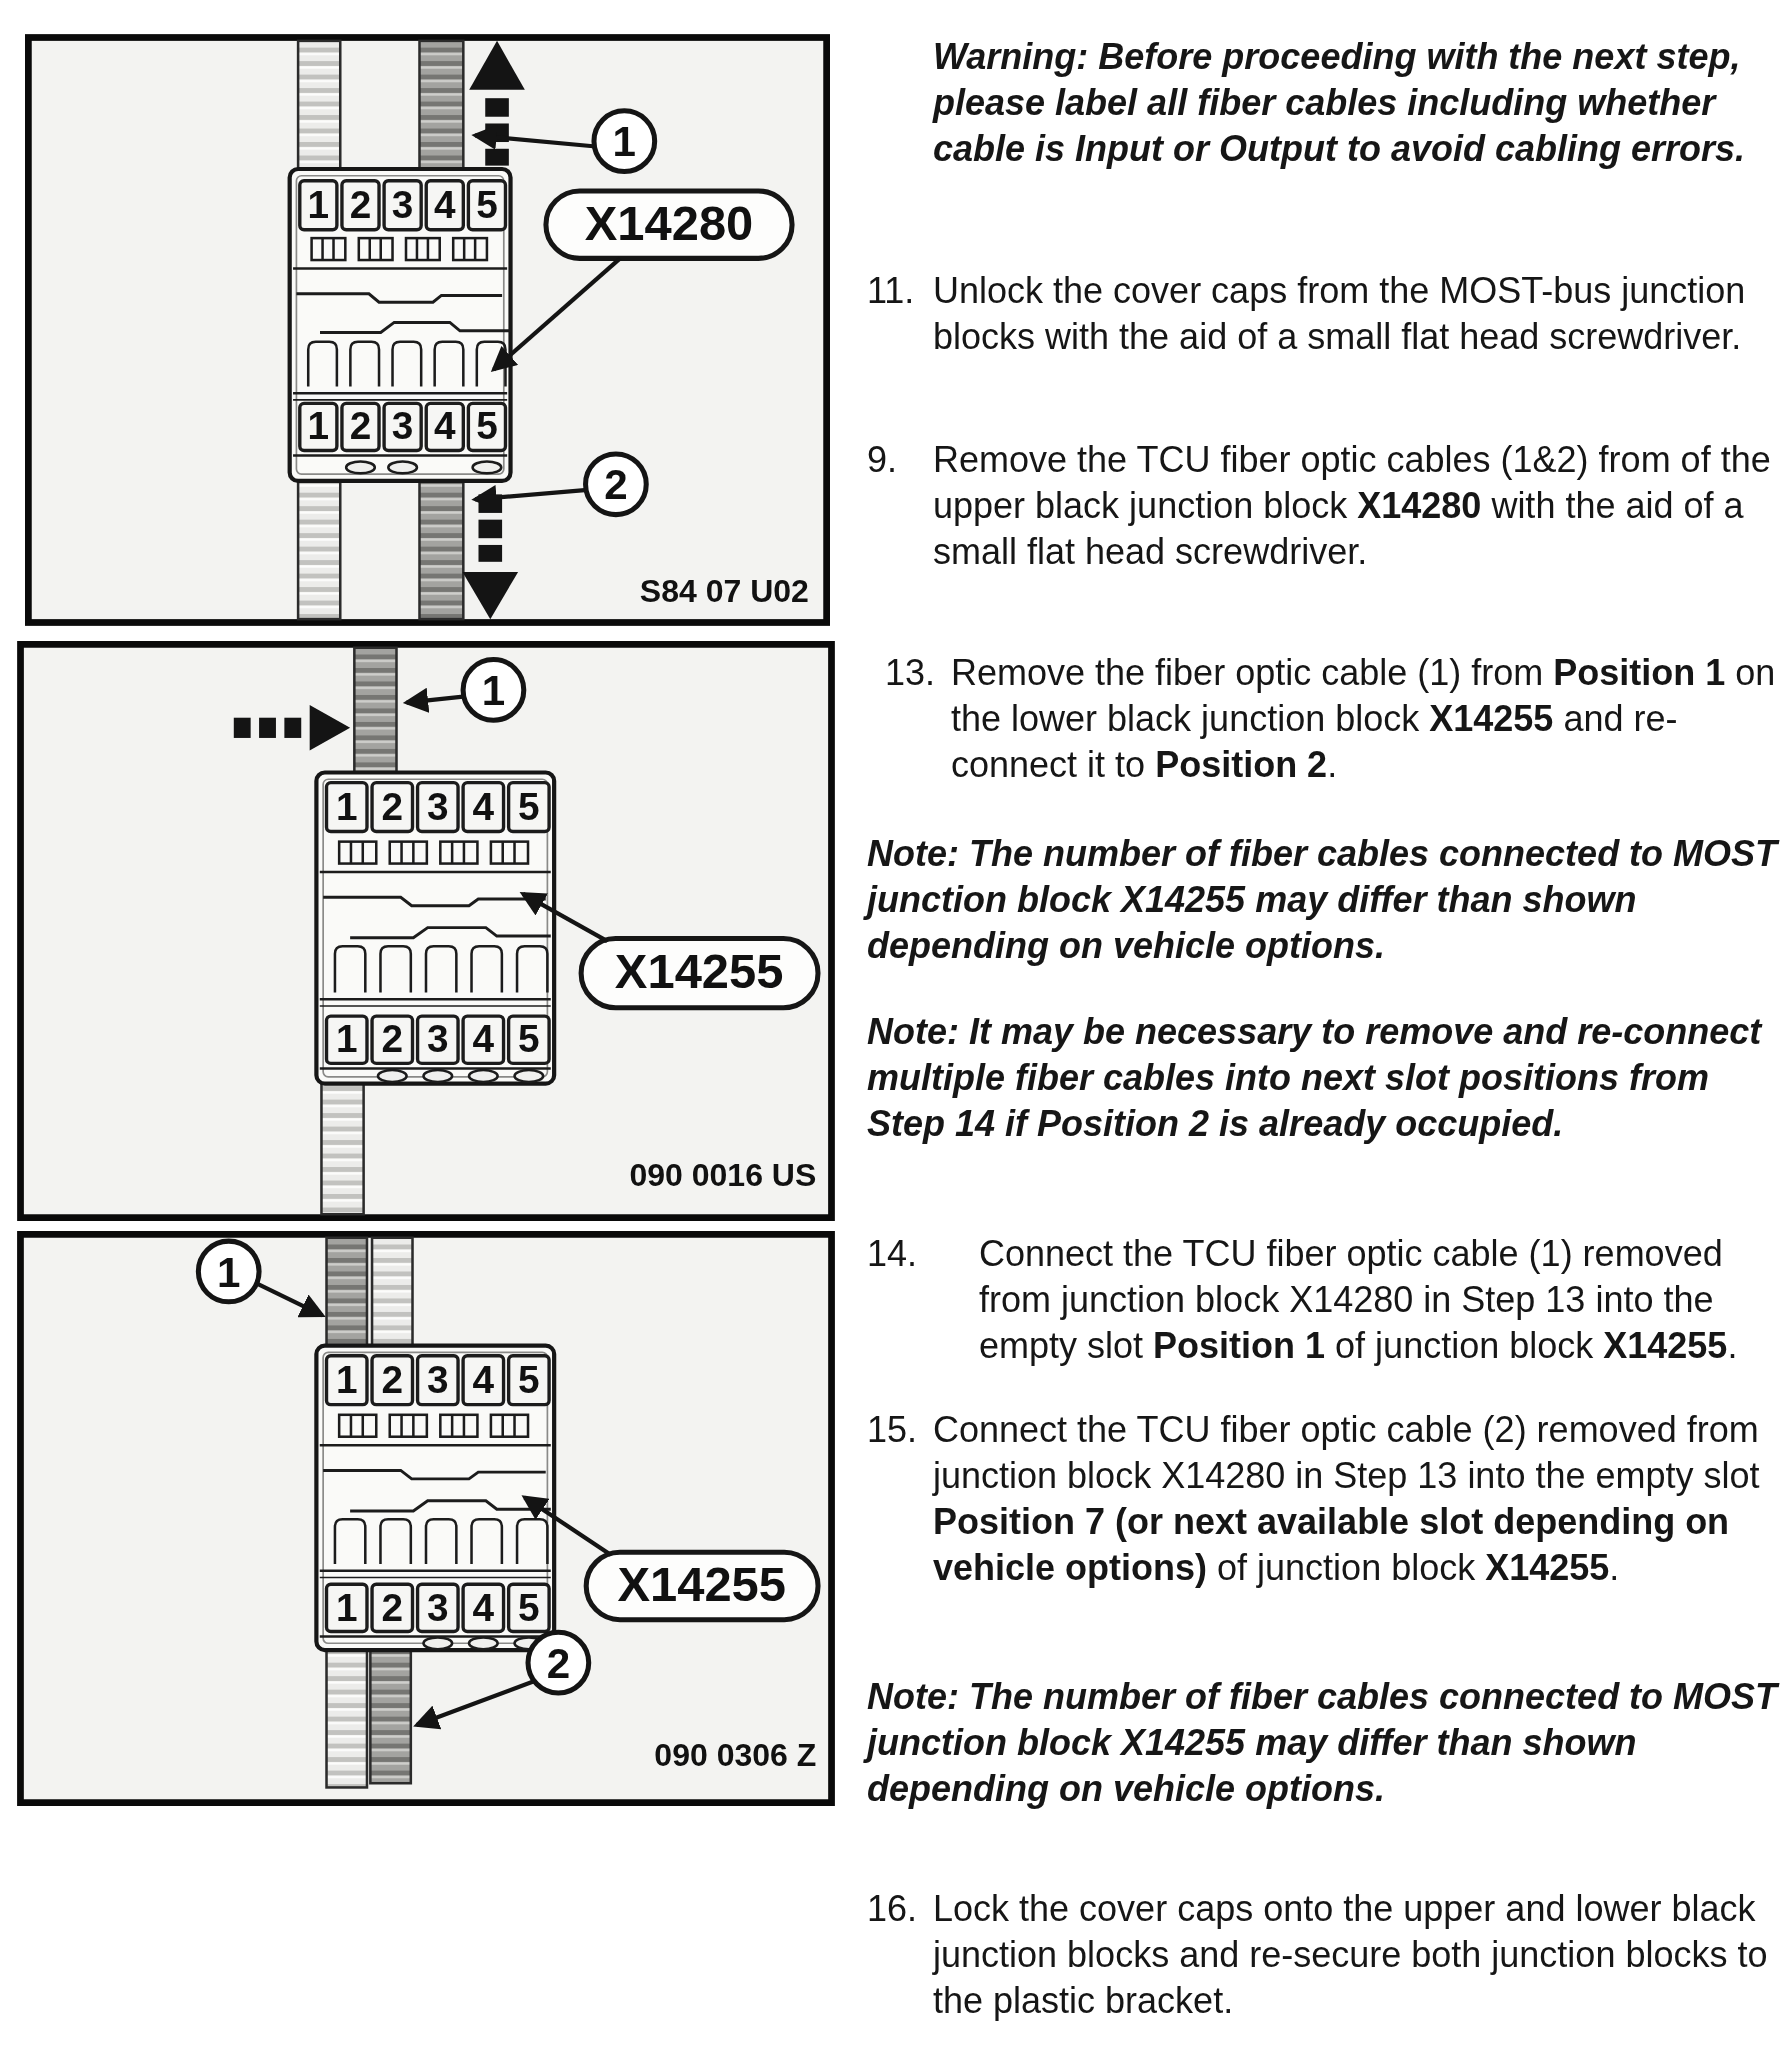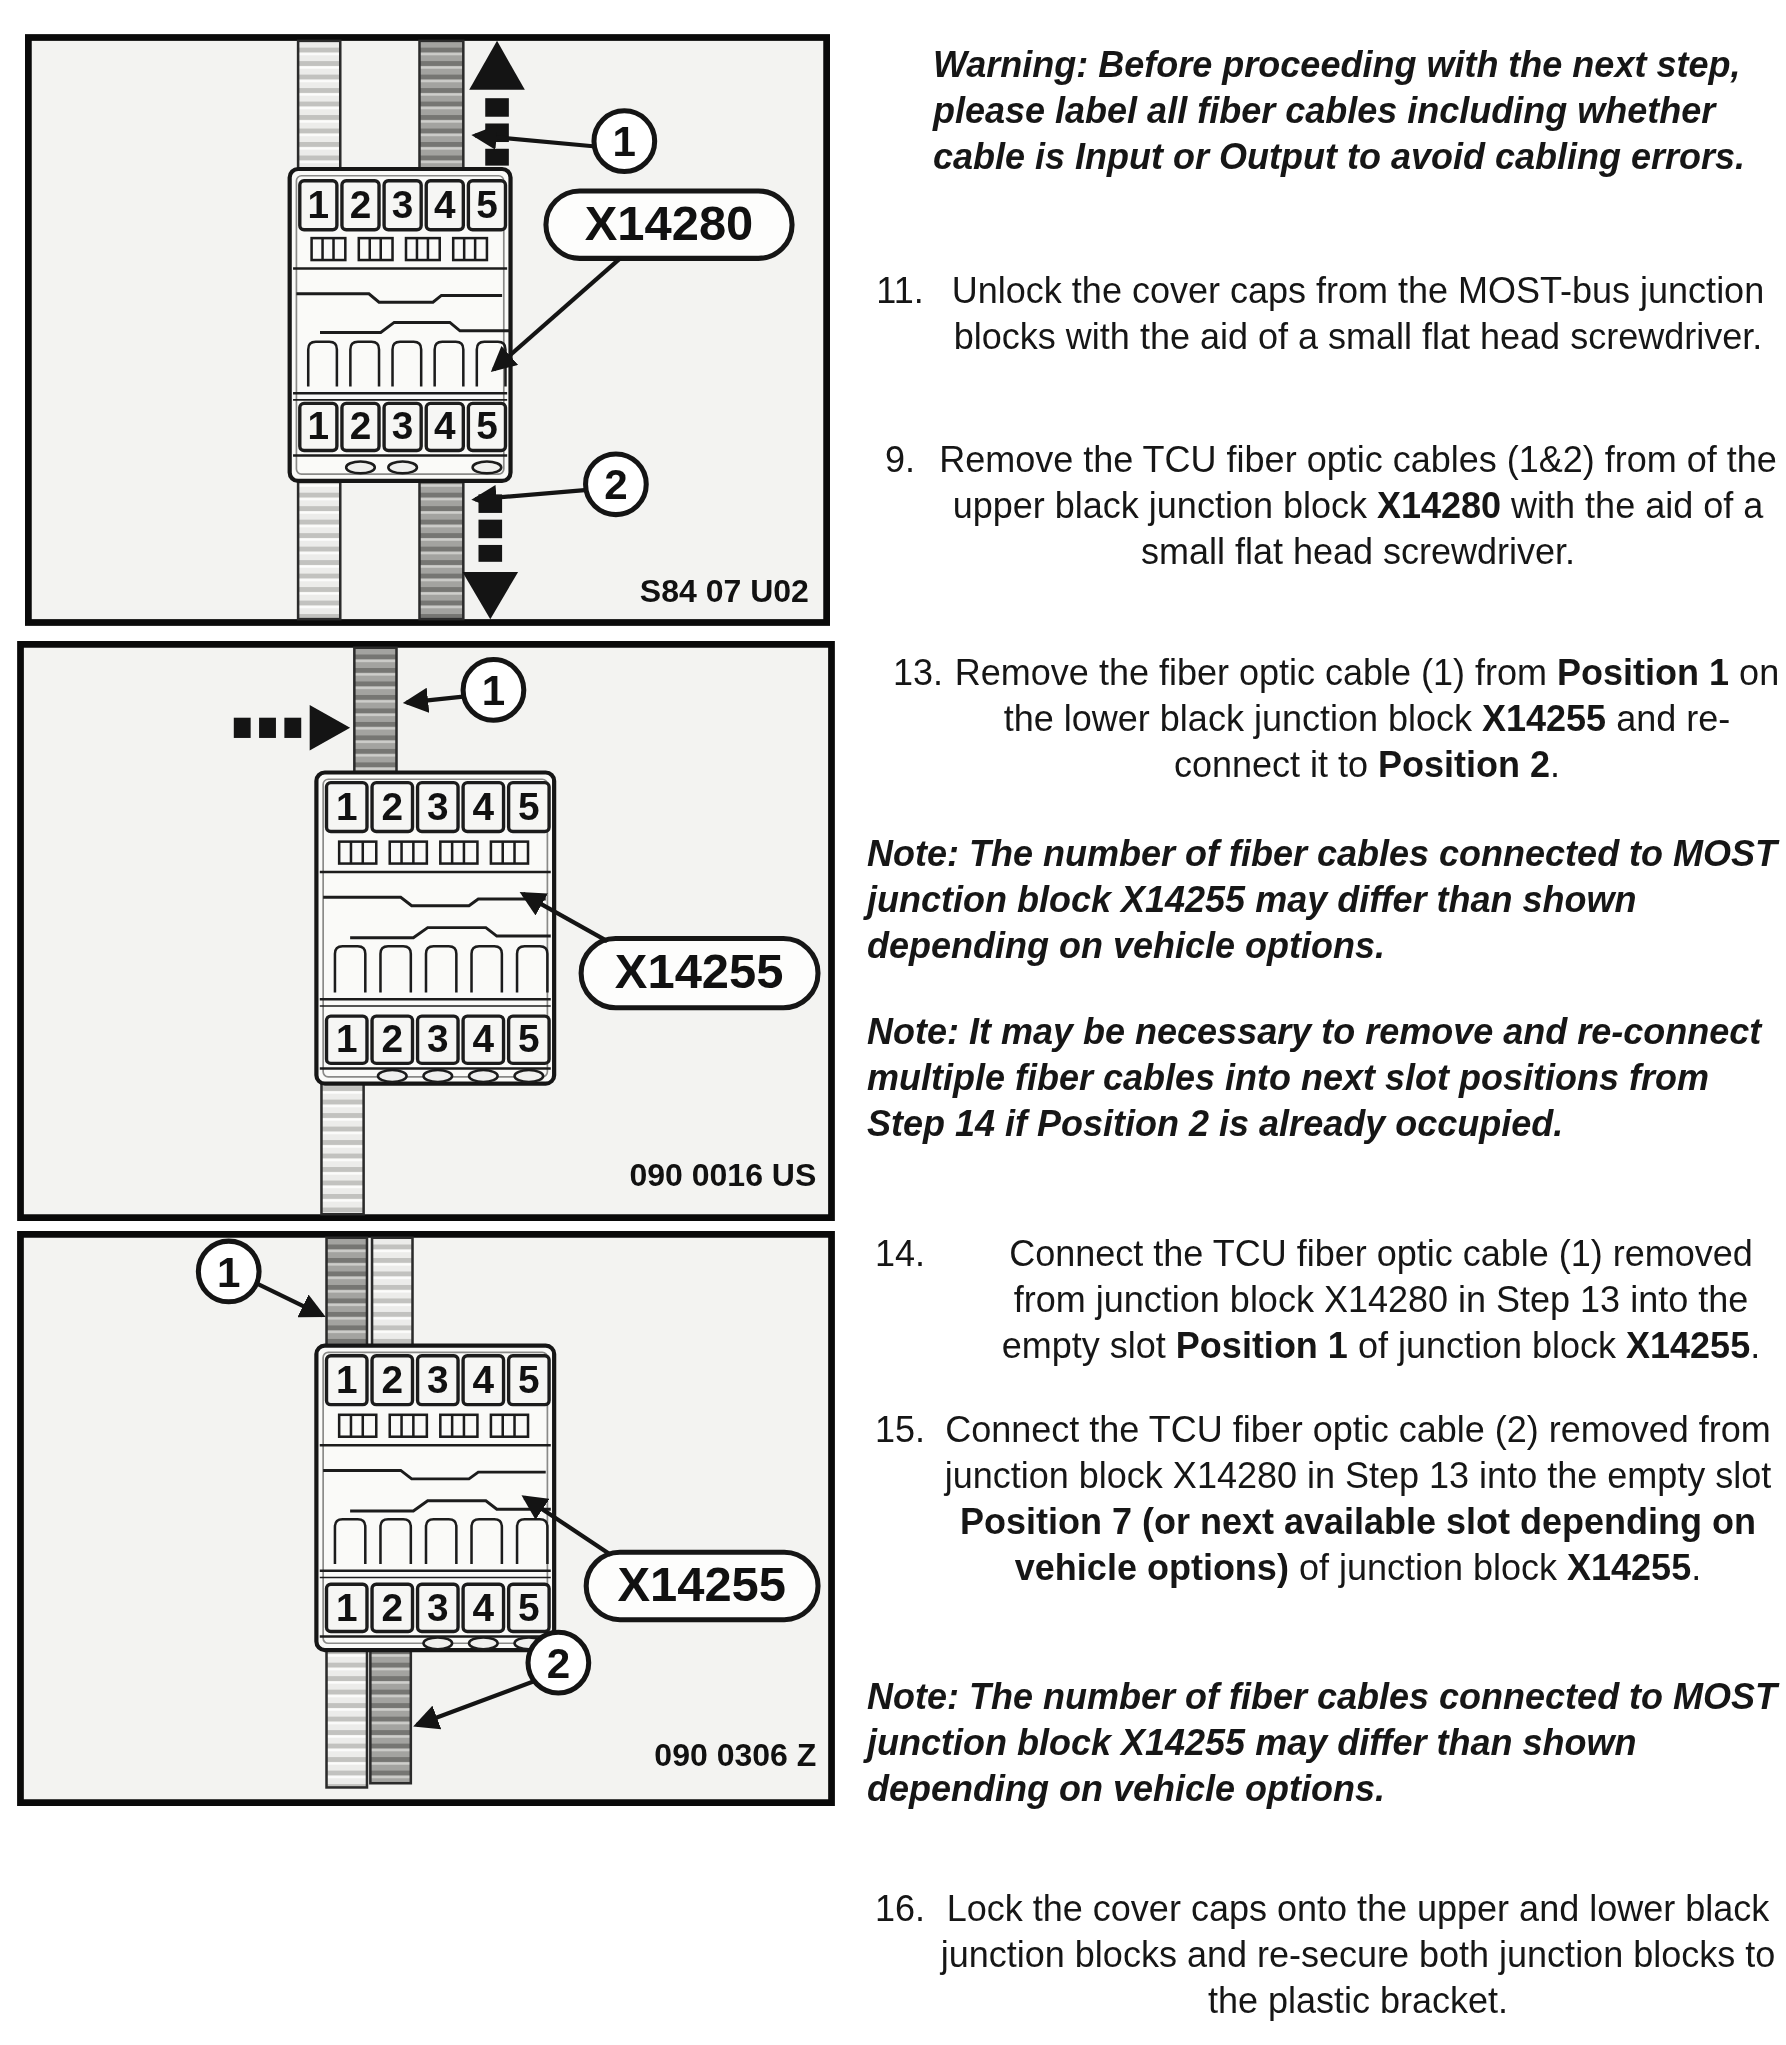--- a/index.html
+++ b/index.html
@@ -6,21 +6,21 @@
   .page{position:relative;width:1787px;height:2045px;background:#ffffff;
         font-family:"Liberation Sans",sans-serif;overflow:hidden;color:#161616;}
   .panel{position:absolute;}
   .panel svg{display:block;width:100%;height:100%;}
   svg text{font-family:"Liberation Sans",sans-serif;fill:#111111;}
   .rcol{position:absolute;left:867px;top:34px;width:916px;
         font-size:36px;line-height:46px;color:#161616;}
   .blk{position:absolute;left:0;right:0;}
   .warning{font-weight:bold;font-style:italic;padding-left:66px;}
   .note{font-weight:bold;font-style:italic;}
-  .step{display:flex;text-align:center;}
+  .step{display:flex;}
   .num{flex:0 0 66px;}
   .body{flex:1;}
   .b{font-weight:bold;}
 </style>
 </head>
 <body>
 
 <div class="page">
 
   <div class="panel" style="left:25px;top:34px;width:805px;height:592px;">
@@ -377,21 +377,21 @@
         <text x="642" y="530" font-size="50" font-weight="bold" text-anchor="middle">2</text>
         <line x1="613" y1="534" x2="474" y2="586" stroke="#141414" stroke-width="5" marker-end="url(#ah3)"></line>
       </g>
 
       <text x="948" y="634" text-anchor="end" font-size="38" font-weight="bold" fill="#222222">090 0306 Z</text>
     </svg>
   </div>
 
   <div class="rcol">
 
-    <div class="blk warning" style="top:8px;">
+    <div class="blk warning" style="top:0px;">
       <span>Warning: Before proceeding with the next step, please label all fiber cables including whether cable is Input or Output to avoid cabling errors.</span>
     </div>
 
     <div class="blk step" style="top:234px;">
       <span class="num">11.</span>
       <span class="body"><span>Unlock the cover caps from the MOST-bus junction blocks with the aid of a small flat head screwdriver.</span></span>
     </div>
 
     <div class="blk step" style="top:403px;">
       <span class="num">9.</span>

